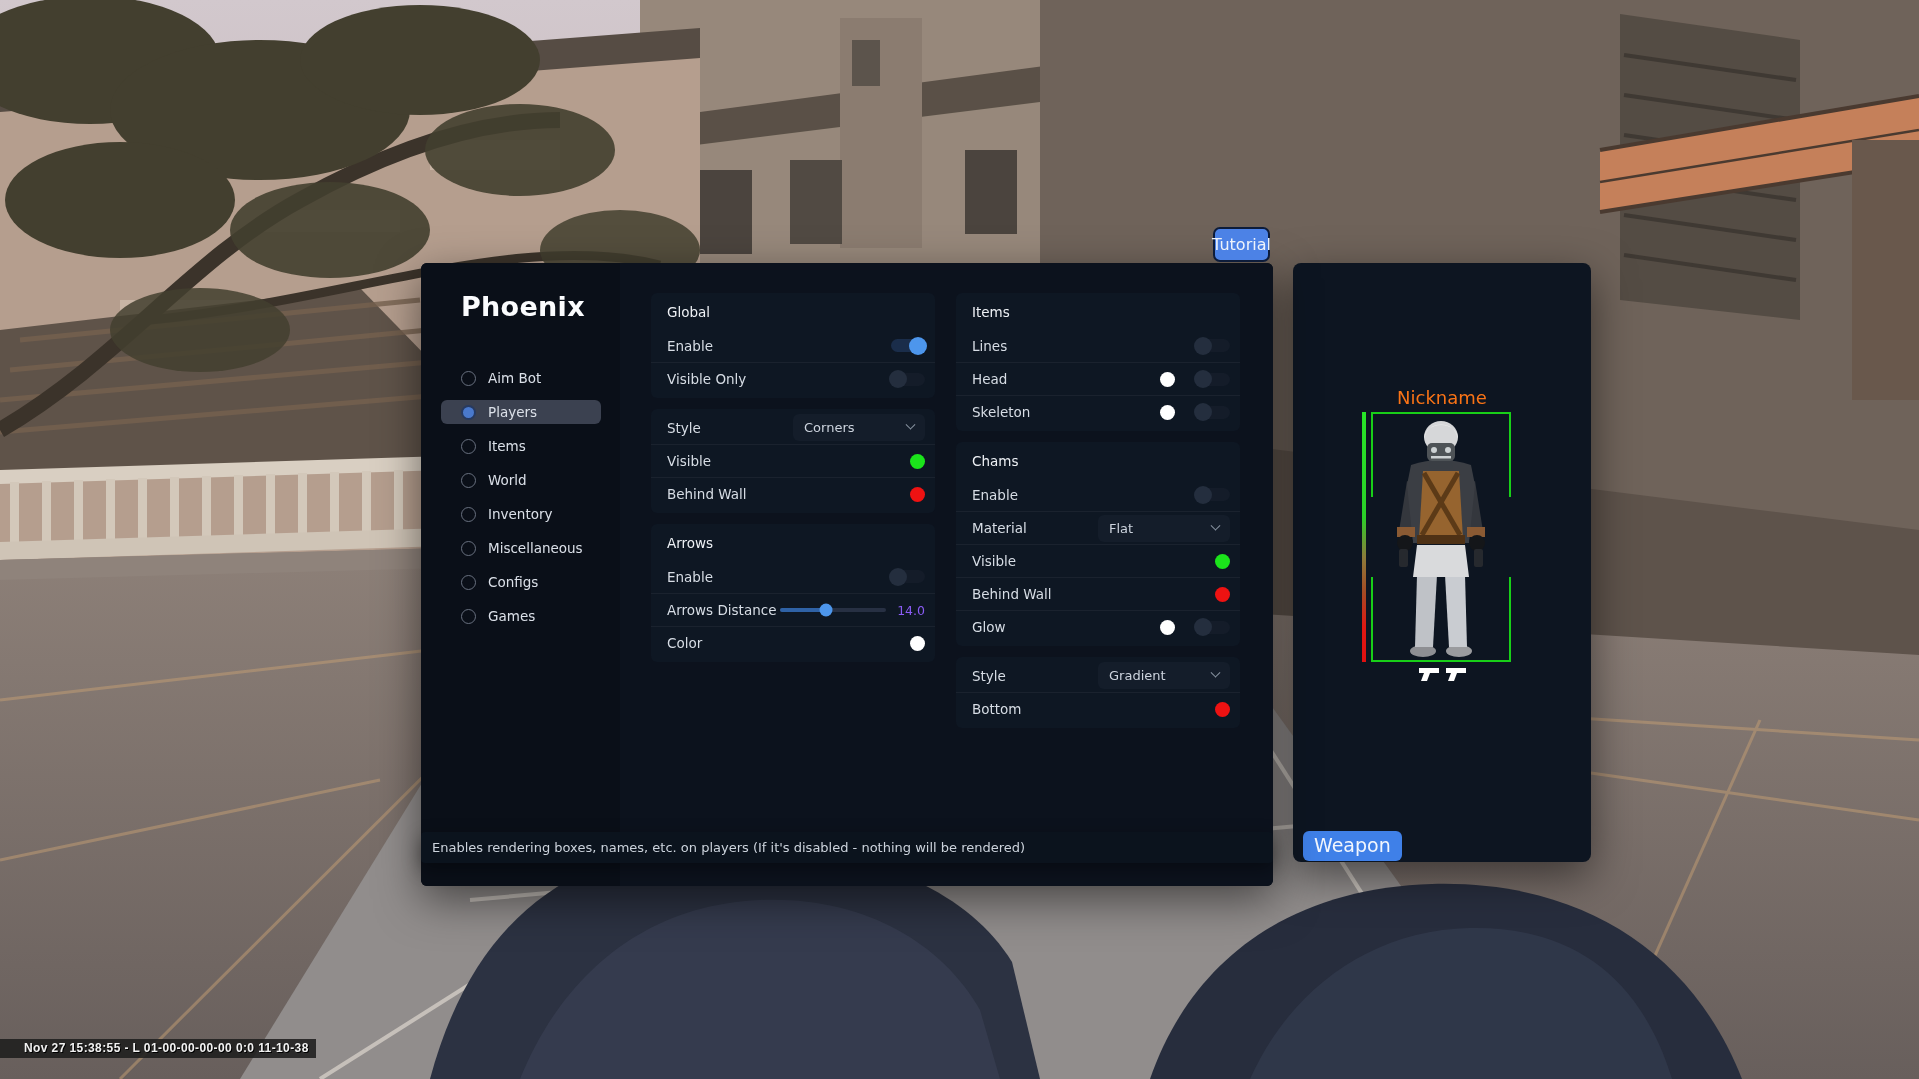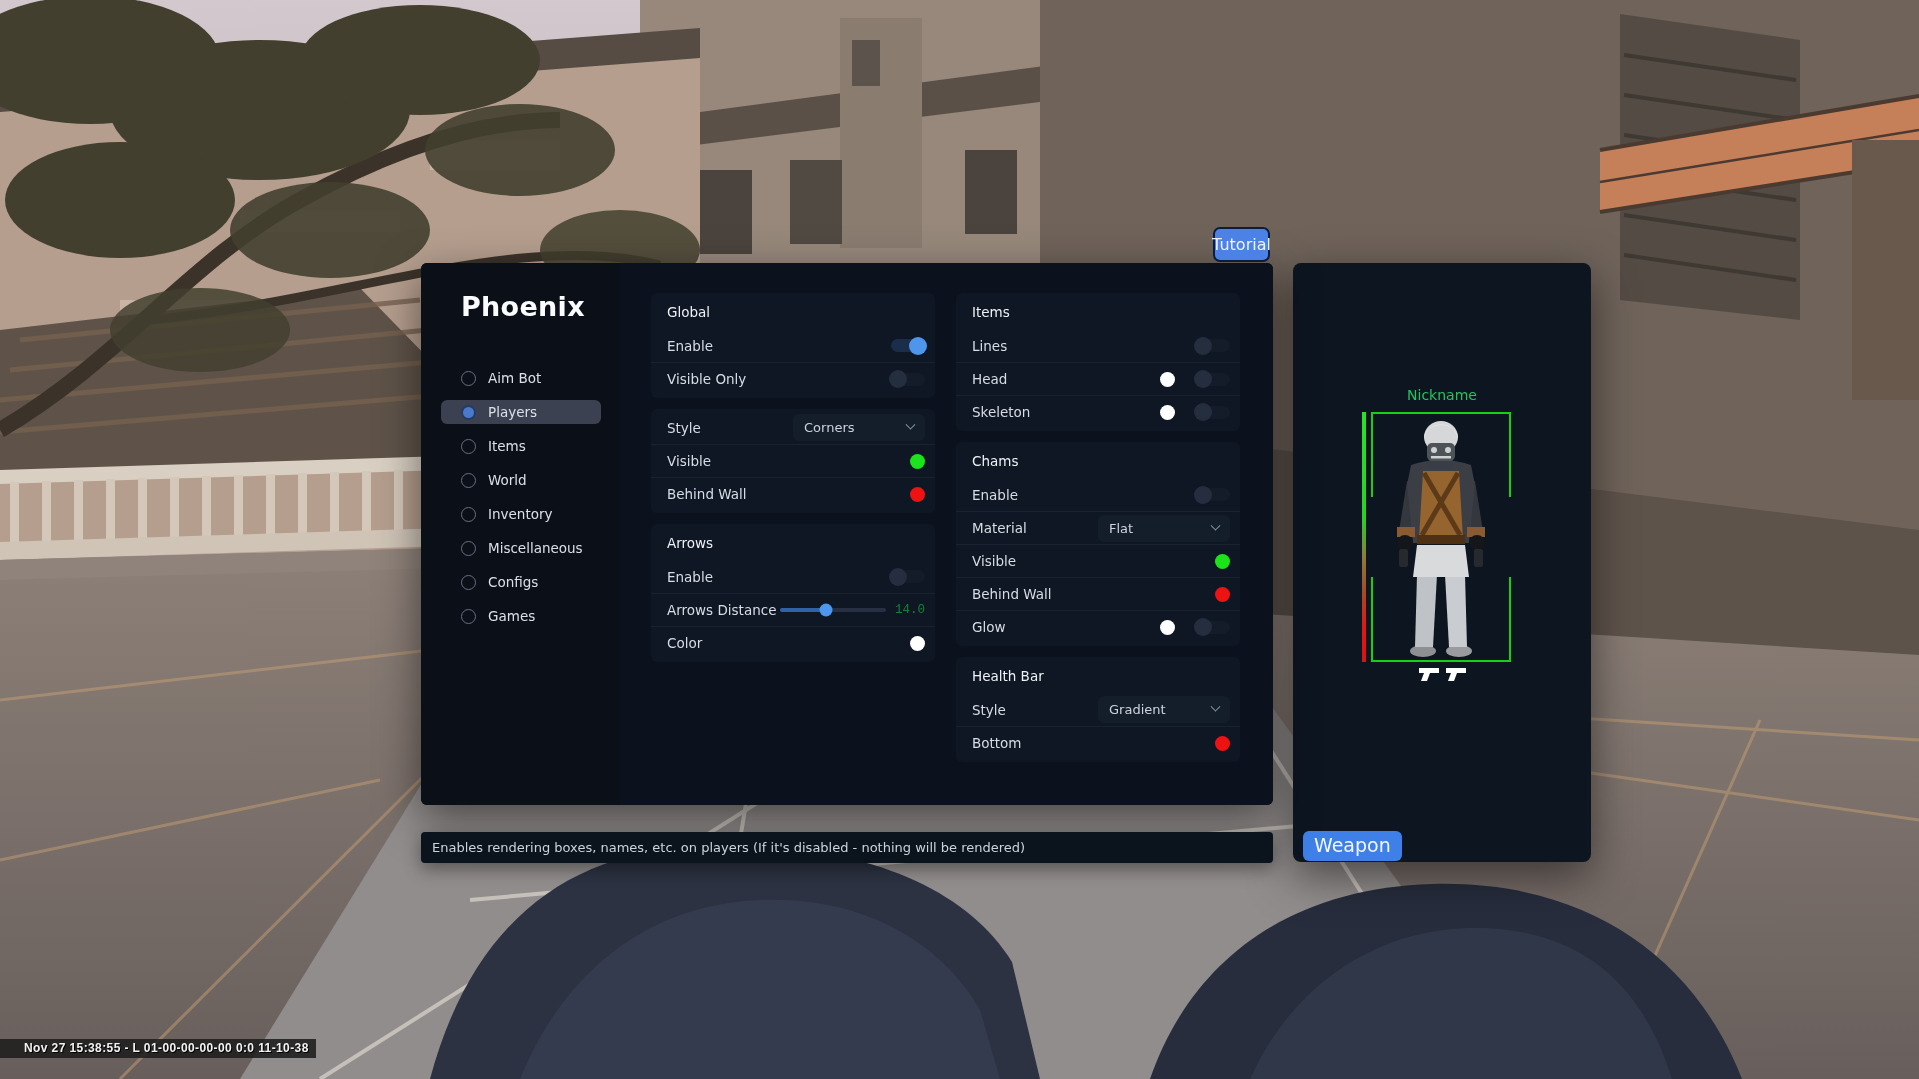--- a/index.html
+++ b/index.html
@@ -10,21 +10,21 @@
   #scene{position:absolute;inset:0;z-index:0;}
   
   #timestamp{position:absolute;left:0;top:1039px;z-index:30;background:rgba(30,30,30,.88);
     color:#f2f2f2;font-family:Liberation Sans, sans-serif;font-weight:bold;
     font-size:12px;padding:2px 7px 3px 24px;letter-spacing:.4px;text-shadow:1px 1px 0 #000;}
   
   #tutorial-btn{position:absolute;left:1213px;top:227px;width:57px;height:35px;z-index:25;
     background:#4c82e6;border:2px solid #0d1c3a;border-radius:7px;color:#eef3fb;
     font-size:16px;display:flex;align-items:center;justify-content:center;cursor:pointer;}
   
-  #menu-panel{position:absolute;left:421px;top:263px;width:852px;height:542px;z-index:20;
+  #menu-panel{position:absolute;left:421px;top:263px;width:852px;height:623px;z-index:20;
     background:#0c121d;border-radius:6px;display:flex;overflow:hidden;
     box-shadow:0 14px 44px rgba(0,0,0,.5);}
   #sidebar{position:relative;width:199px;background:#0a0f18;flex:none;}
   #phoenix-title{position:absolute;left:40px;top:28px;font-size:27px;font-weight:bold;color:#fbfcfe;letter-spacing:.3px;}
   #side-nav{position:absolute;top:103px;left:20px;right:19px;}
   .side-item{display:flex;align-items:center;height:24px;margin-bottom:10px;border-radius:6px;
     padding-left:20px;color:#dbe0e8;font-size:13.5px;cursor:pointer;}
   .side-item.selected{background:#3b4150;}
   .radio{width:15px;height:15px;border-radius:50%;border:1.5px solid #68707f;flex:none;margin-right:12px;background:transparent;}
   .radio.on{background:#4a79cc;border:2px solid #273a60;}
@@ -44,29 +44,29 @@
   .toggle.on .knob{right:-2px;background:#4d96ec;}
   .swatch{width:15px;height:15px;border-radius:50%;flex:none;cursor:pointer;}
   .swatch.with-toggle{margin-right:21px;}
   .dropdown{width:132px;height:27px;border-radius:6px;background:#141d2a;display:flex;align-items:center;
     padding:0 11px;font-size:13px;color:#ccd3dd;flex:none;cursor:pointer;}
   .chev{width:7px;height:7px;border-right:1.6px solid #8b95a3;border-bottom:1.6px solid #8b95a3;
     transform:rotate(45deg) translate(-2px,-2px);margin-left:auto;flex:none;}
   .track{position:relative;flex:none;width:106px;height:4px;border-radius:2px;background:#273043;margin-left:auto;cursor:pointer;}
   .track .fill{position:absolute;left:0;top:0;bottom:0;background:#2f62a6;border-radius:2px;}
   .track .thumb{position:absolute;top:50%;transform:translate(-50%,-50%);width:13px;height:13px;border-radius:50%;background:#4d96ec;cursor:pointer;}
-  .slider-val{flex:none;width:34px;text-align:right;font-size:12.5px;color:#15803d;margin-left:5px;font-family:Liberation Mono, monospace;}
+  .slider-val{flex:none;width:34px;text-align:right;font-size:12.5px;color:#8b5cf6;margin-left:5px;}
   
   #desc-bar{position:absolute;left:421px;top:832px;width:852px;height:31px;z-index:20;
     background:#0b131d;border-radius:4px;display:flex;align-items:center;padding-left:11px;
     font-size:13px;color:#ccd3dc;box-shadow:0 6px 18px rgba(0,0,0,.4);}
   
   #preview-panel{position:absolute;left:1293px;top:263px;width:298px;height:599px;z-index:15;
     background:#0d1521;border-radius:8px;box-shadow:0 14px 44px rgba(0,0,0,.5);}
-  #nickname{position:absolute;left:0;top:124px;width:100%;text-align:center;font-size:14px;color:#22c55e;}
+  #nickname{position:absolute;left:0;top:124px;width:100%;text-align:center;font-size:18px;color:#f97316;}
   #esp-healthbar{position:absolute;left:69px;top:149px;width:4px;height:250px;
     background:linear-gradient(to bottom,#27e427 0%,#2ad128 42%,#8c7c3a 58%,#a44b24 72%,#e01812 86%,#e01010 100%);}
   #esp-box{position:absolute;left:78px;top:149px;width:140px;height:250px;}
   .corner{position:absolute;width:50%;height:34%;}
   .corner.tl{left:0;top:0;border-top:2px solid #18cf18;border-left:2px solid #18cf18;}
   .corner.tr{right:0;top:0;border-top:2px solid #18cf18;border-right:2px solid #18cf18;}
   .corner.bl{left:0;bottom:0;border-bottom:2px solid #18cf18;border-left:2px solid #18cf18;}
   .corner.br{right:0;bottom:0;border-bottom:2px solid #18cf18;border-right:2px solid #18cf18;}
   #player-model{position:absolute;left:78px;top:152px;}
   #pistols{position:absolute;left:0;top:402px;width:100%;display:flex;justify-content:center;gap:3px;}
@@ -383,21 +383,20 @@
               <div class="row">
                 <span class="lbl">Glow</span>
                 <span class="spacer"></span>
                 <div class="swatch with-toggle" style="background: rgb(255, 255, 255);"></div>
                 <div class="toggle off">
                   <span class="knob"></span>
                 </div>
               </div>
             </section>
             <section class="card">
-              <div class="card-title">Health Bar</div>
               <div class="row">
                 <span class="lbl">Style</span>
                 <span class="spacer"></span>
                 <div class="dropdown">
                   <span class="dd-val">Gradient</span>
                   <i class="chev"></i>
                 </div>
               </div>
               <div class="row">
                 <span class="lbl">Bottom</span>

